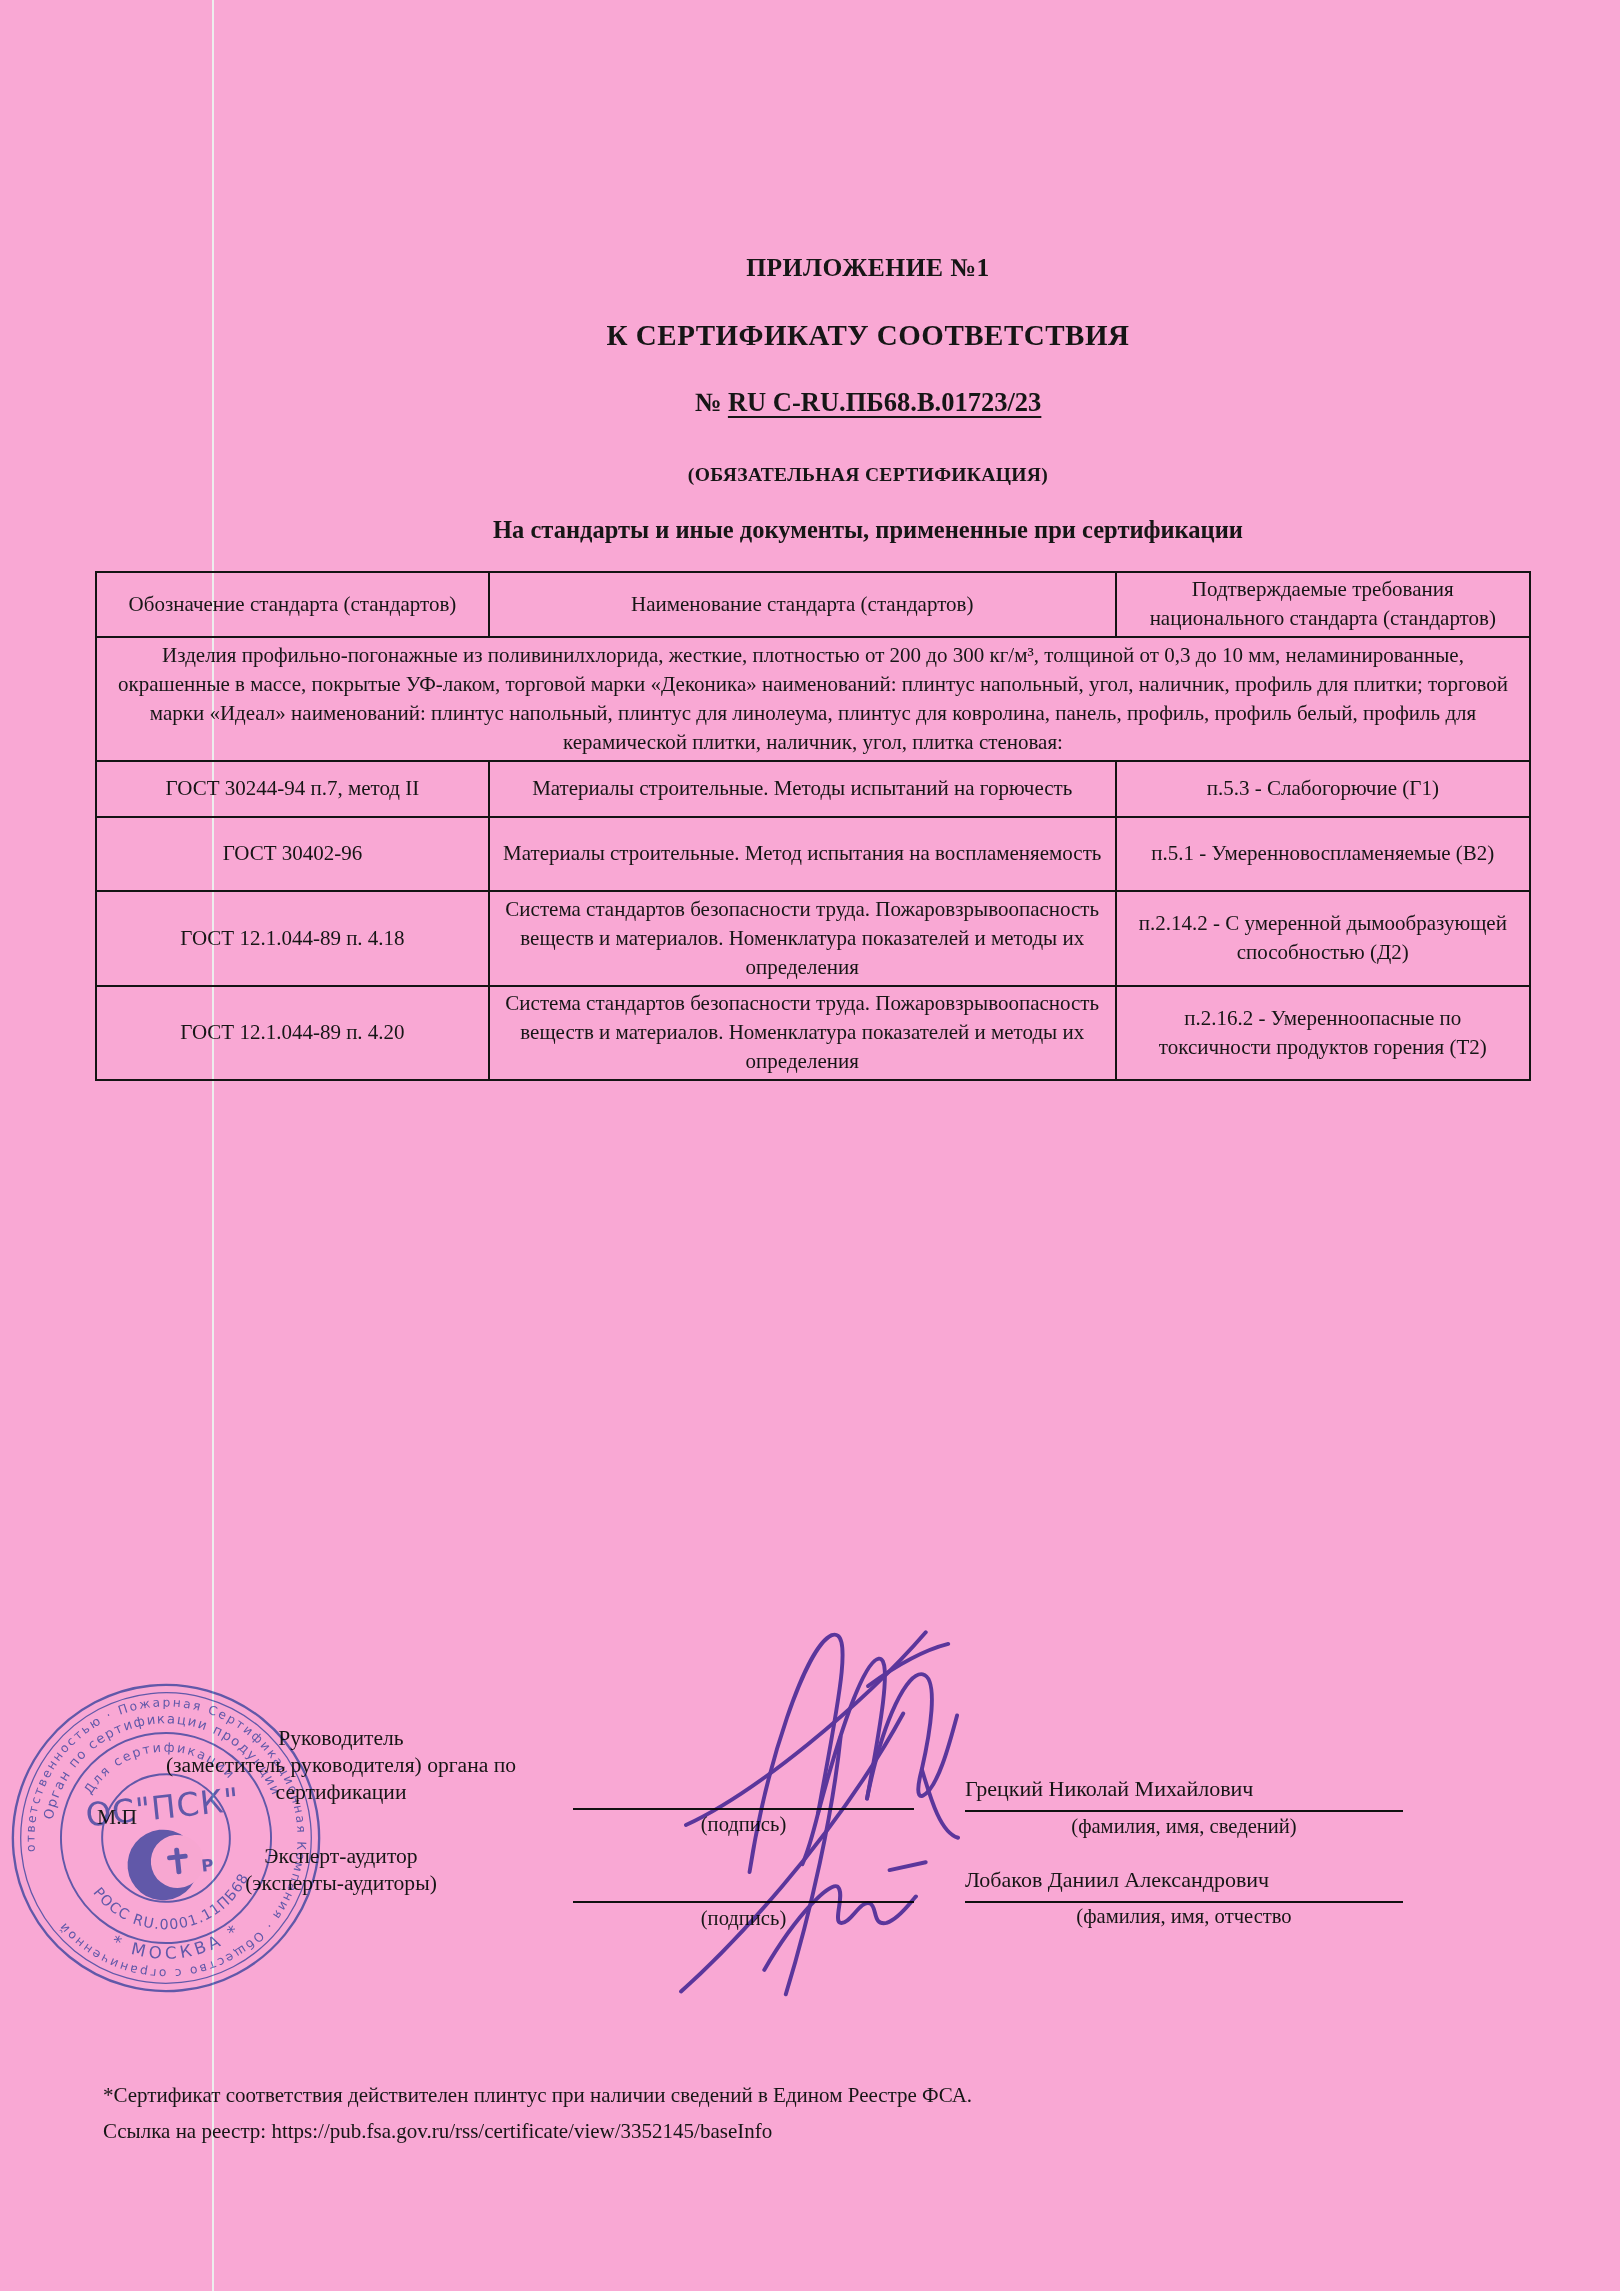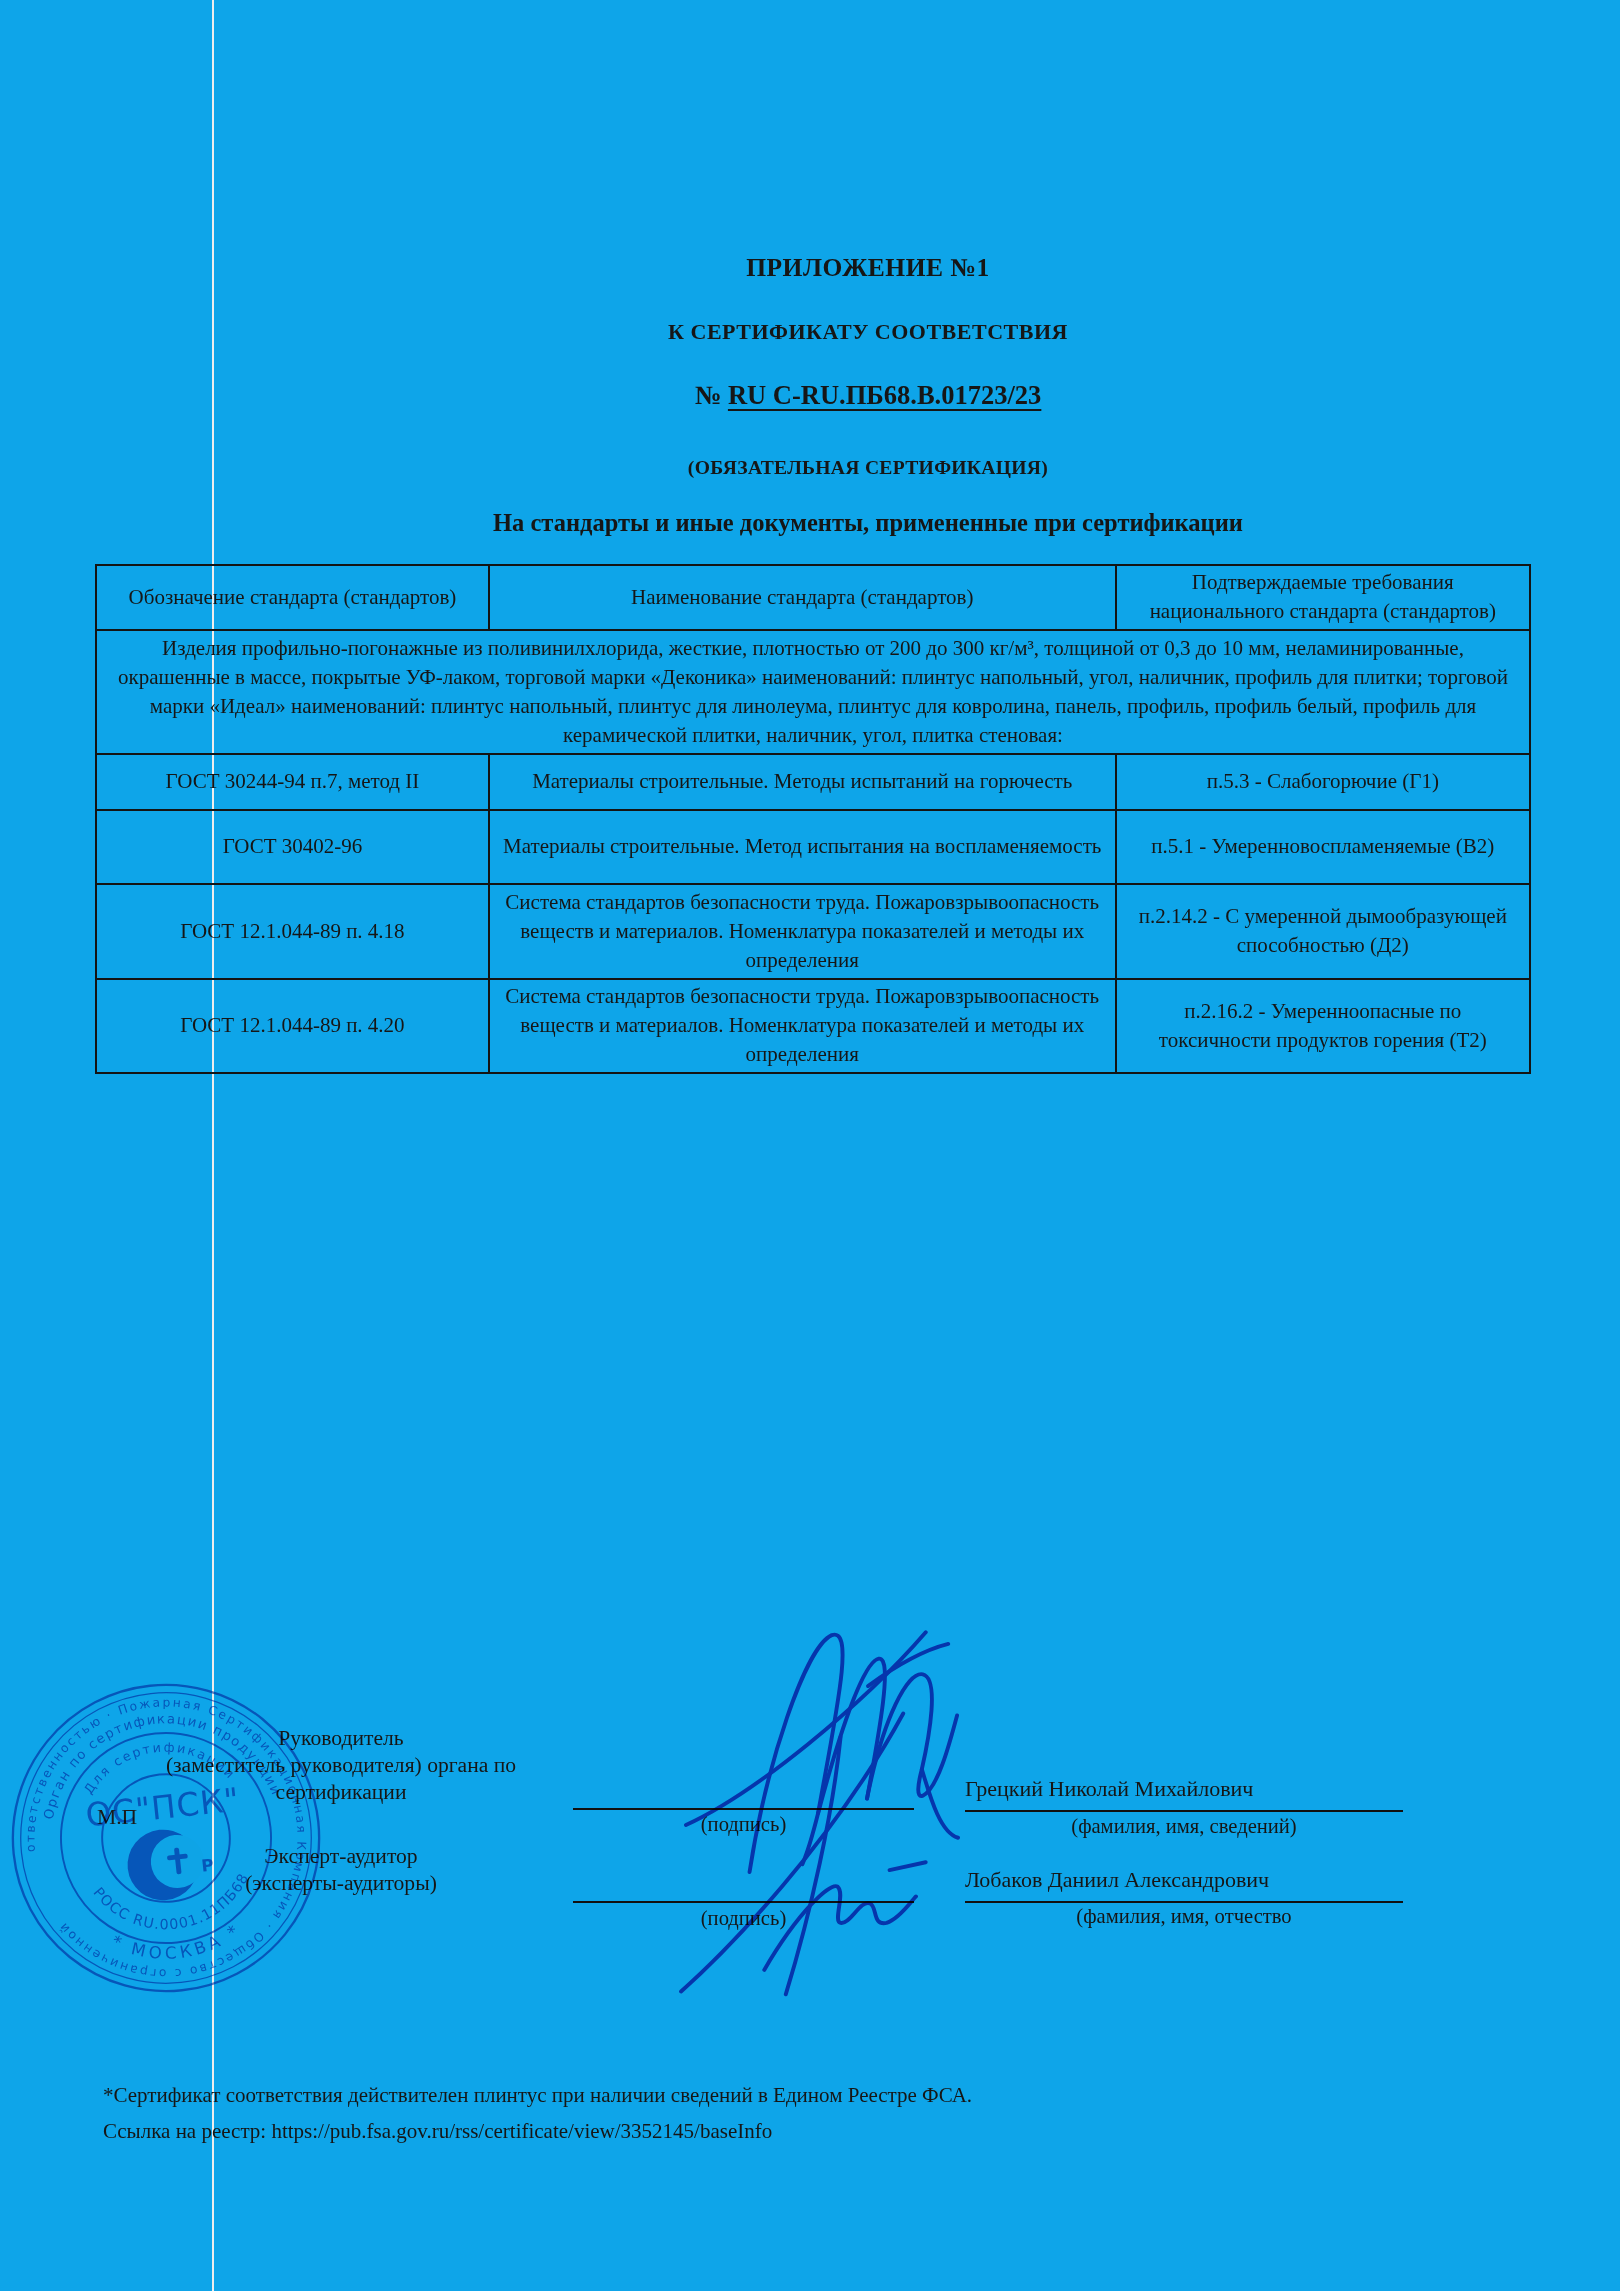--- a/index.html
+++ b/index.html
@@ -1,34 +1,34 @@
 <!DOCTYPE html>
 <html><head>
 <meta charset="utf-8">
 <style>
   html,body{margin:0;padding:0;background:#9a9a9a;}
   .page{
     position:relative;
     width:1620px;height:2292px;
-    background:#0ea5e9;
+    background:#f9a8d4;
     font-family:"Liberation Serif","DejaVu Serif",serif;
     color:#161616;
     overflow:hidden;
   }
   .fold-line{
     position:absolute;left:212px;top:0;width:2px;height:100%;
     background:#ededed;
   }
   .content{
     position:absolute;left:95px;top:0;width:1436px;
     display:flow-root;
   }
   .headings{padding-left:110px;text-align:center;}
   .h-title{margin:253px 0 0 0;font-size:25.5px;font-weight:bold;letter-spacing:0.5px;}
-  .h-title2{margin:36px 0 0 0;font-size:22px;font-weight:bold;letter-spacing:0.5px;}
+  .h-title2{margin:36px 0 0 0;font-size:29px;font-weight:bold;letter-spacing:0.5px;}
   .h-num{margin:35px 0 0 0;font-size:26.5px;font-weight:bold;}
   .h-num .num-underline{text-decoration:underline;text-underline-offset:4.9px;}
   .h-kind{margin:46px 0 0 0;font-size:19.6px;font-weight:bold;letter-spacing:0.3px;}
   .h-sub{margin:30px 0 0 0;font-size:24.5px;font-weight:bold;}
   table.std{
     margin-top:26.5px;width:1436px;border-collapse:collapse;
     border:2.9px solid #141414;table-layout:fixed;
   }
   table.std td{
     border:2px solid #141414;text-align:center;vertical-align:middle;

